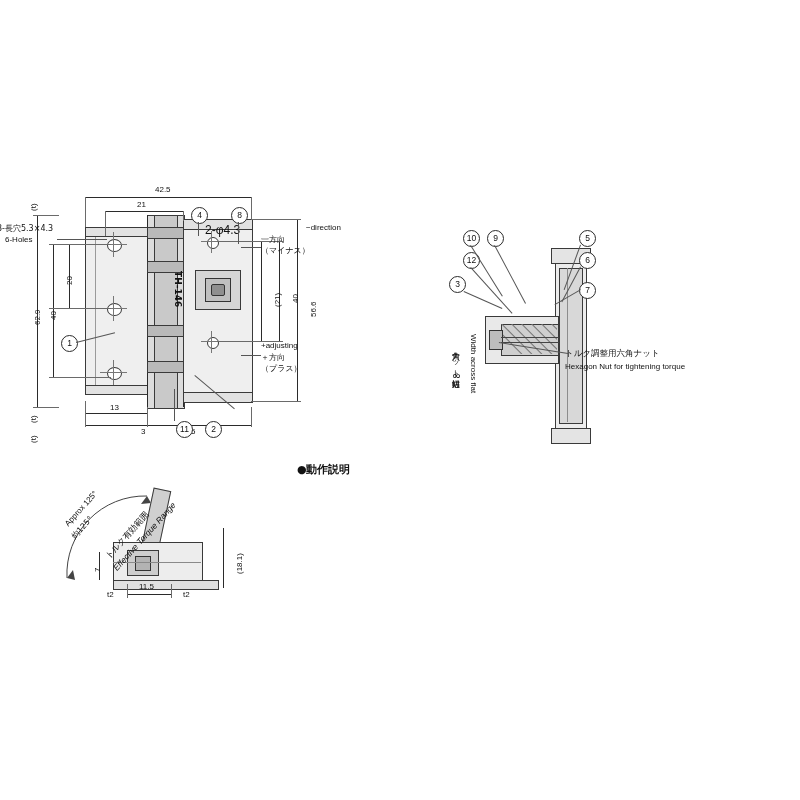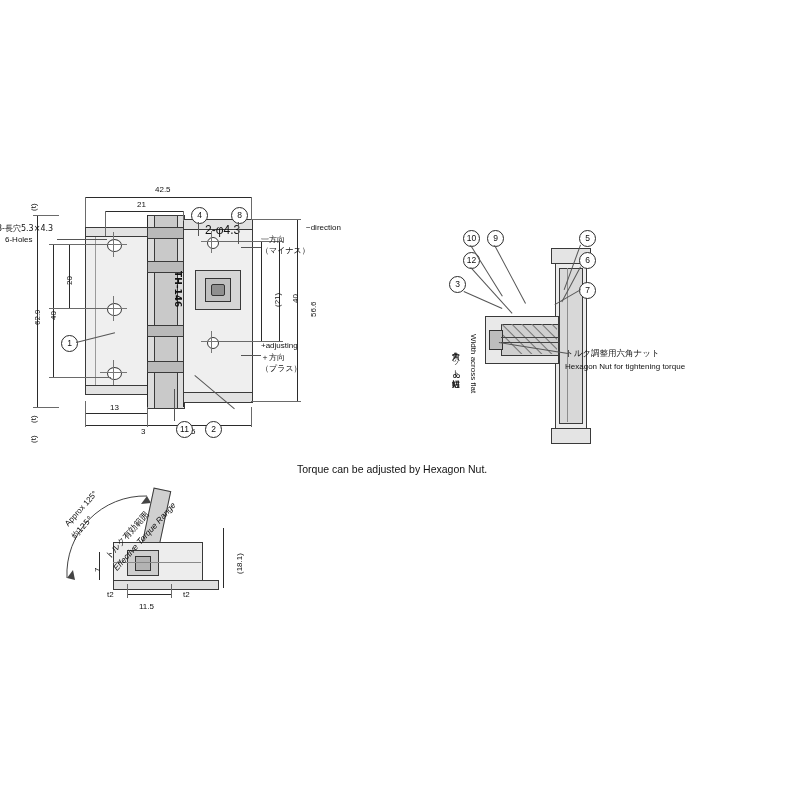--- a/index.html
+++ b/index.html
@@ -266,36 +266,38 @@
 
     <div class="plate" style="left:58px;top:72px;width:88px;height:38px;background:#ededed;"></div>
     <div class="plate" style="left:58px;top:110px;width:104px;height:8px;background:#e0e0e0;"></div>
     <div class="plate-dark" style="left:72px;top:80px;width:30px;height:24px;background:#cdcdcd;"></div>
     <div class="abs" style="left:80px;top:86px;width:14px;height:13px;border:1px solid #333;background:#b3b3b3;"></div>
     <div class="ln hl" style="left:58px;top:92px;width:88px;background:#8a8a8a;"></div>
 
     <div class="ln hl" style="left:72px;top:124px;width:44px;"></div>
     <div class="ln vl" style="left:72px;top:114px;height:14px;background:#6a6a6a;"></div>
     <div class="ln vl" style="left:116px;top:114px;height:14px;background:#6a6a6a;"></div>
-    <div class="dim" style="left:84px;top:112px;margin-top:20px;">11.5</div>
+    <div class="dim" style="left:84px;top:112px;">11.5</div>
 
     <div class="ln vl" style="left:168px;top:58px;height:60px;"></div>
     <div class="rot90" style="left:180px;top:104px;">(18.1)</div>
 
     <div class="ln vl" style="left:44px;top:82px;height:28px;"></div>
     <div class="rot90" style="left:38px;top:102px;">7</div>
 
     <div class="dim" style="left:52px;top:120px;">t2</div>
     <div class="dim" style="left:128px;top:120px;">t2</div>
 
     <div class="rot-t" style="left:8px;top:52px;transform:rotate(-48deg);">Approx 125°</div>
     <div class="rot-t jp" style="left:14px;top:64px;transform:rotate(-48deg);">約125°</div>
     <div class="rot-t jp" style="left:48px;top:84px;transform:rotate(-48deg);font-size:8.5px;">トルク有効範囲</div>
     <div class="rot-t" style="left:56px;top:96px;transform:rotate(-48deg);font-size:8.5px;font-style:italic;">Effective Torque Range</div>
   </div>
 
   <div id="textblock">
+    <div class="head">
+      <span class="bullet">●</span><span>動作説明</span>
+    </div>
     <div class="en">
-      <p>Torque can be adjusted by Hexagon Nut.</p>
     </div>
   </div>
 
 </div>
 
 </body></html>

